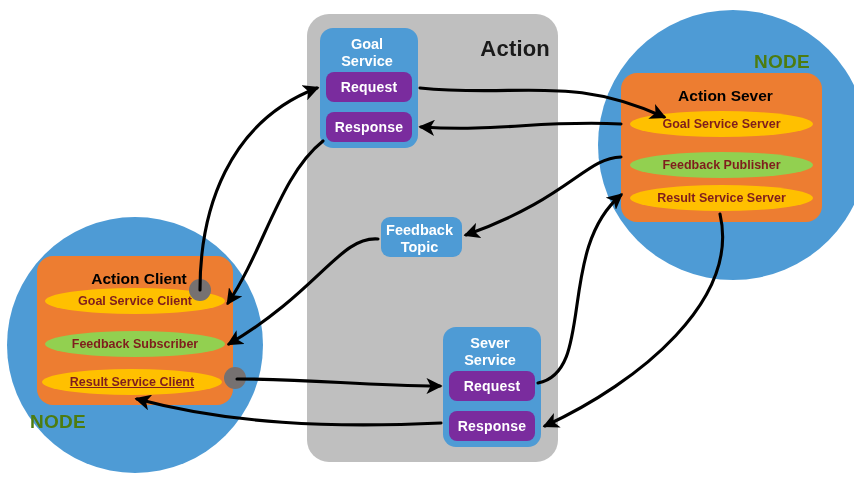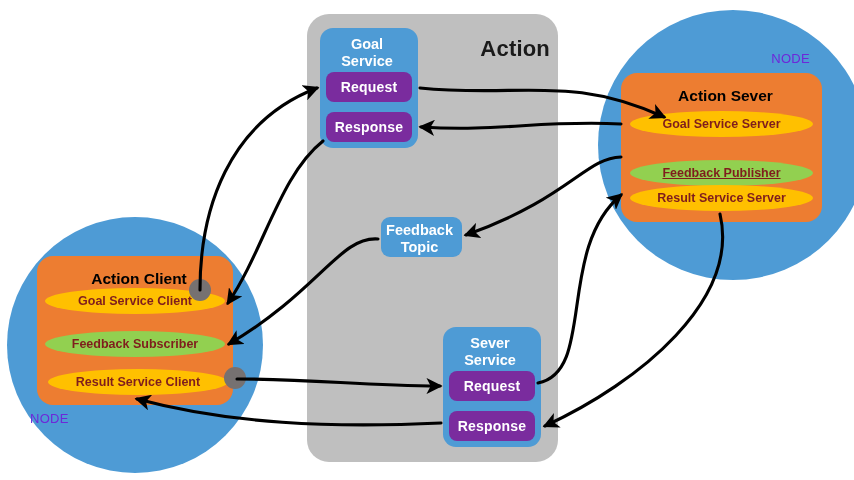--- a/index.html
+++ b/index.html
@@ -87,23 +87,23 @@
   .node-circle{
     position:absolute;
     border-radius:50%;
     background:#4E9BD5;
   }
   #node-server{left:598px; top:10px; width:270px; height:270px;}
   #node-client{left:7px; top:217px; width:256px; height:256px;}
 
   .node-label{
     position:absolute;
-    color:#6d28d9;
-    font-weight:normal;
-    font-size:13px;
+    color:#4d7c0f;
+    font-weight:bold;
+    font-size:19px;
     letter-spacing:.3px;
   }
   #node-server-label{left:700px; top:51px; width:110px; text-align:right;}
   #node-client-label{left:30px; top:411px; width:110px; text-align:left;}
 
   
   .inner-box{
     position:absolute;
     background:#ED7D31;
     border-radius:16px;
@@ -131,27 +131,27 @@
     color:#7f1d1d;
     font-weight:bold;
     font-size:12.5px;
     white-space:nowrap;
   }
   .pill.yellow{background:#FFC000;}
   .pill.green{background:#92D050;}
 
   
   #goal-service-server{left:630px; top:111px; width:183px; height:26px;}
-  #feedback-publisher {left:630px; top:160px; width:183px; height:26px;text-decoration:underline;}
+  #feedback-publisher {left:630px; top:152px; width:183px; height:26px;}
   #result-service-server{left:630px; top:185px; width:183px; height:26px;}
 
   
   #goal-service-client{left:45px; top:288px; width:180px; height:26px;}
   #feedback-subscriber{left:45px; top:331px; width:180px; height:26px;}
-  #result-service-client{left:48px; top:369px; width:180px; height:26px;}
+  #result-service-client{left:42px; top:369px; width:180px; height:26px;text-decoration:underline;}
 
   
   .dot{
     position:absolute;
     background:#767171;
     border-radius:50%;
     width:22px;height:22px;
   }
   #dot-goal{left:189px; top:279px;}
   #dot-result{left:224px; top:367px;}

